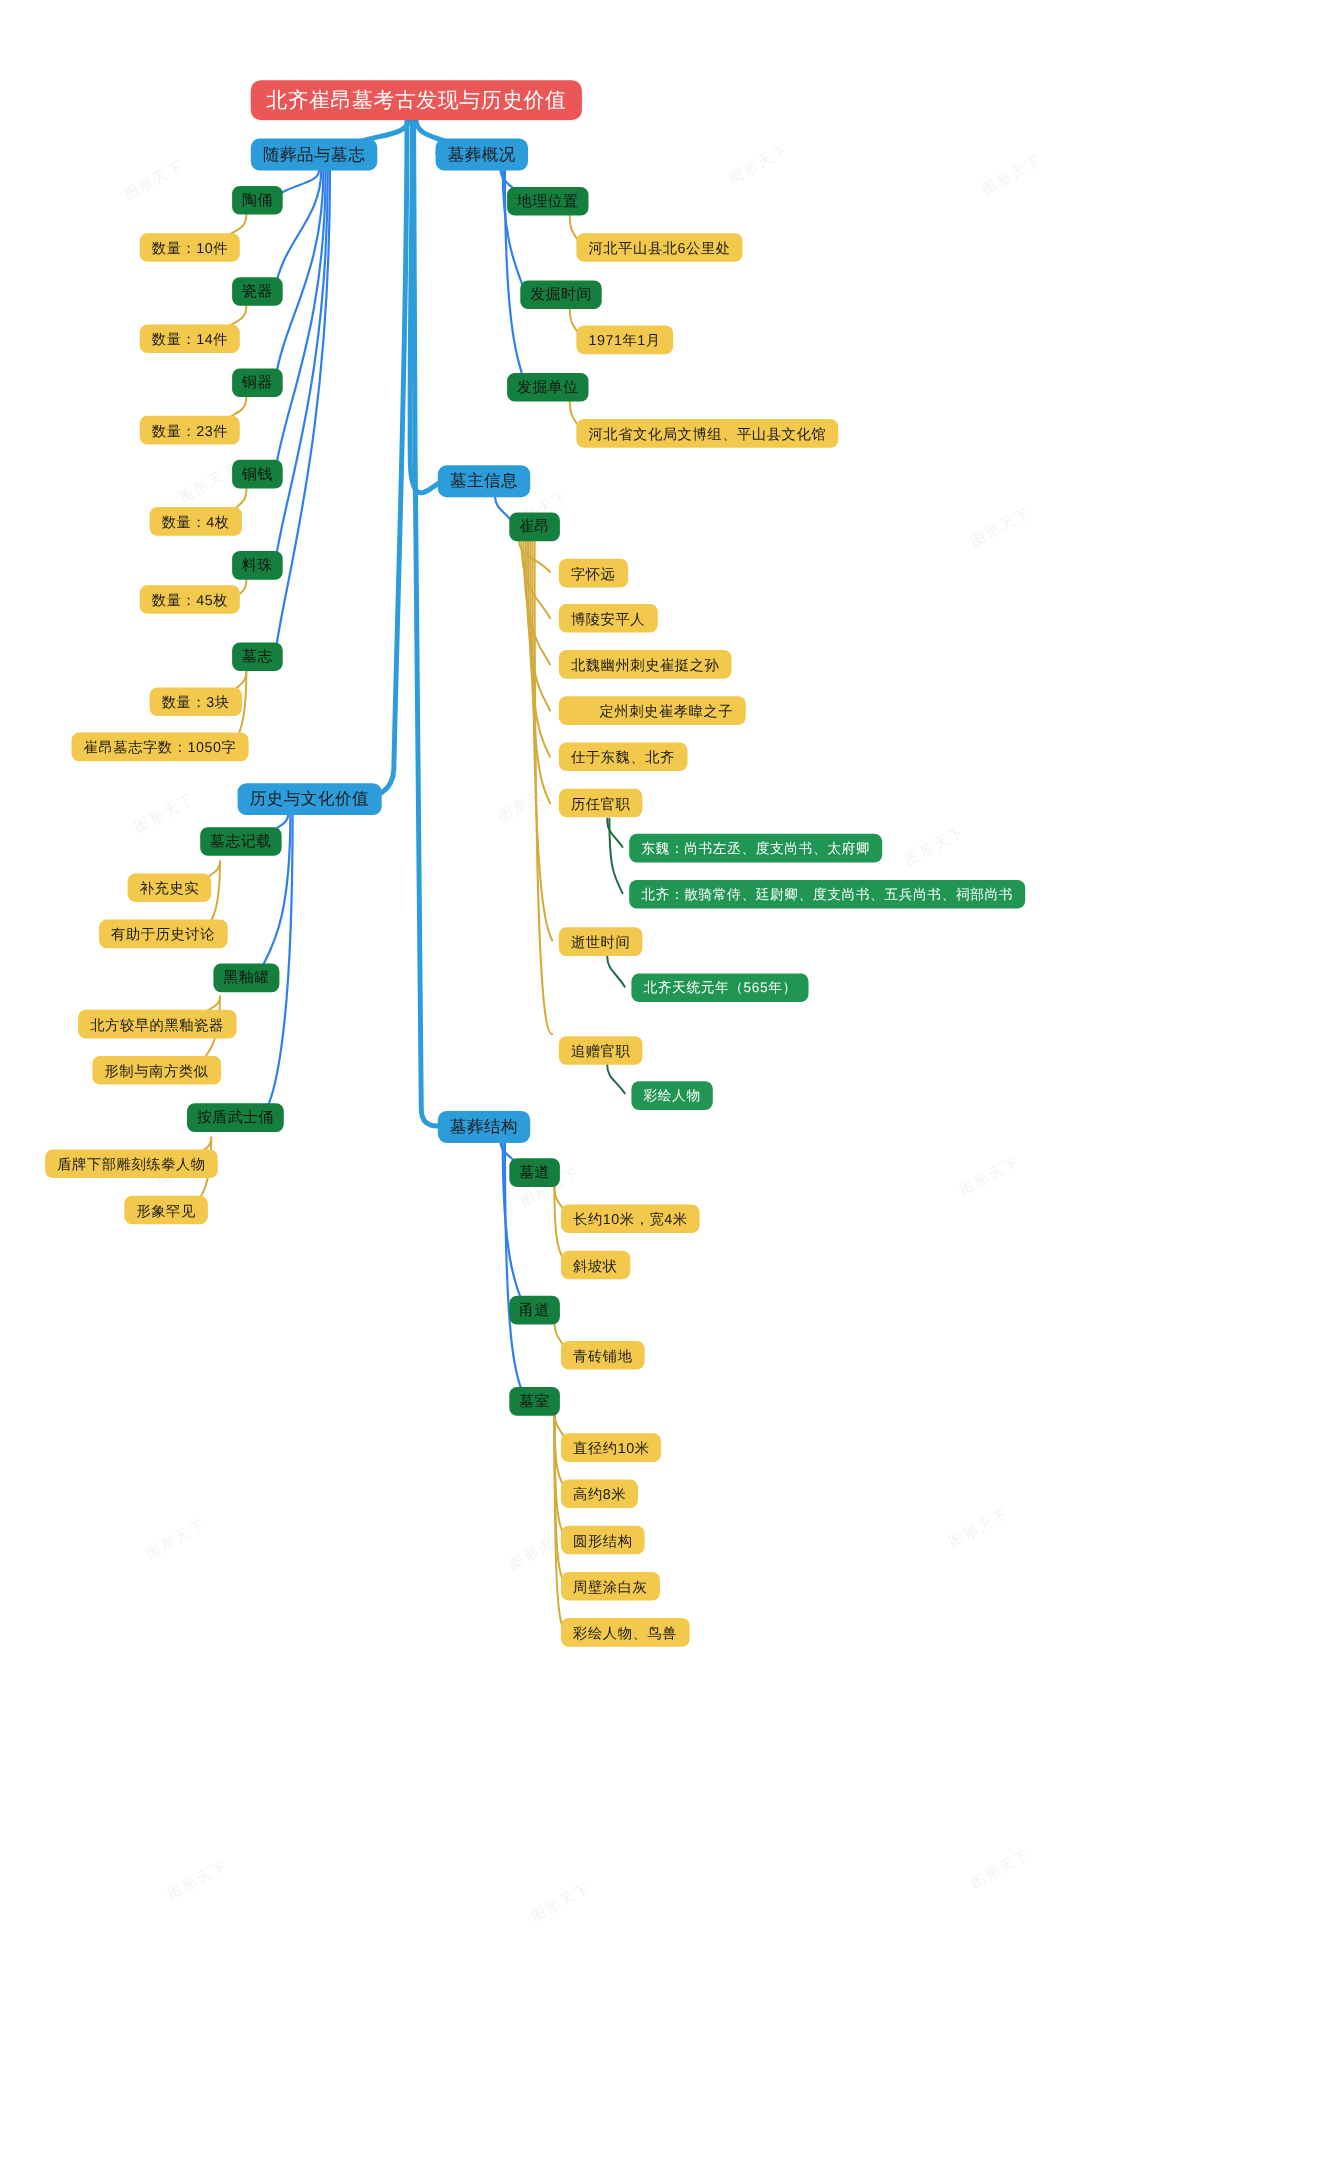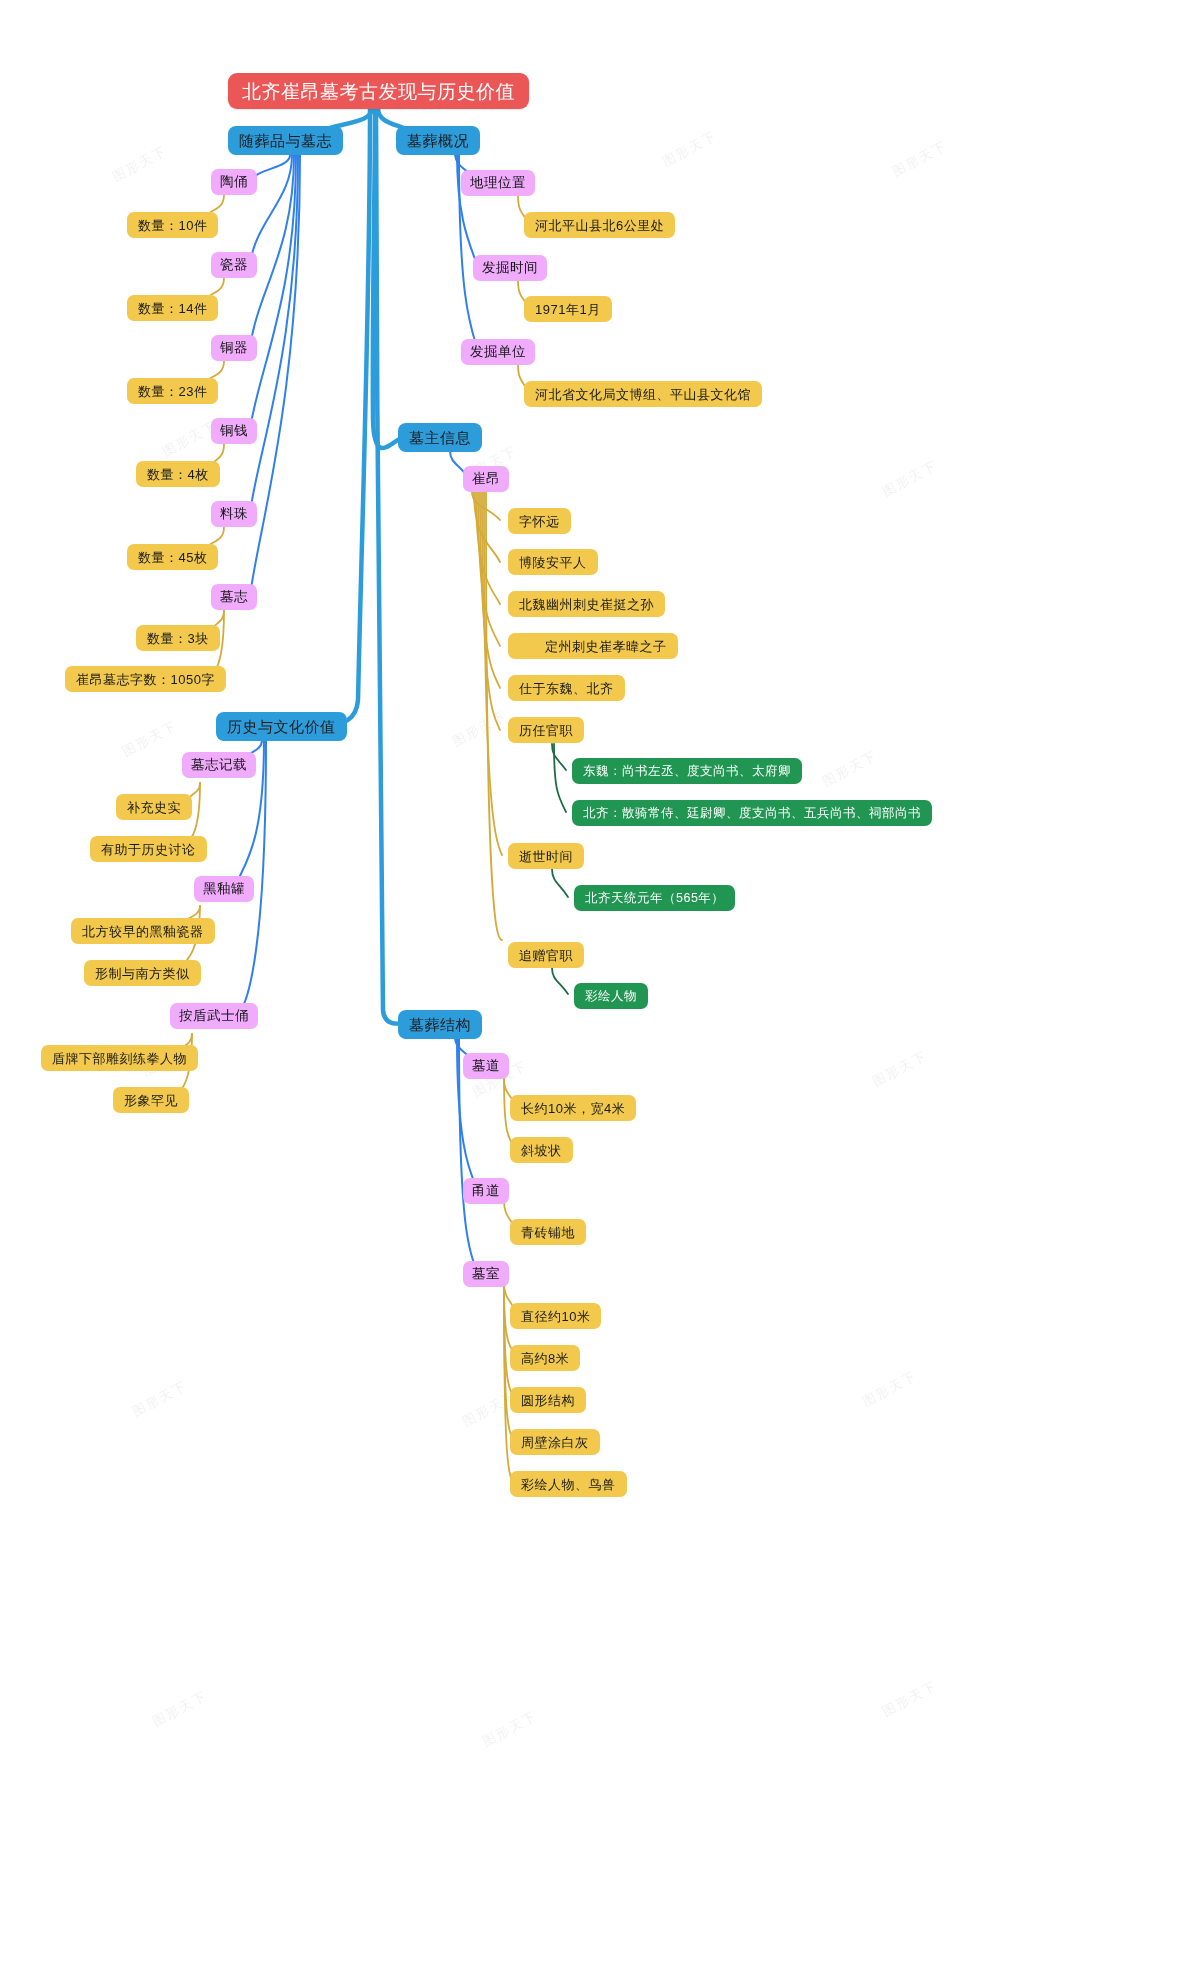--- a/index.html
+++ b/index.html
@@ -33,21 +33,21 @@
   }
   .n-l1{
     background:#2d9cdb;
     color:#1c1c1c;
     font-size:15px;
     border-radius:8px;
     padding:0 11px;
     height:29px;
   }
   .n-l2{
-    background:#f0abfc;
+    background:#15803d;
     color:#141414;
     font-size:13.5px;
     border-radius:7px;
     padding:0 9px;
     height:26px;
   }
   .n-l3{
     background:#f2c94c;
     color:#1a1a1a;
     font-size:13px;
@@ -187,21 +187,21 @@
   <div class="node n-l2" style="left:211px;top:252px;">瓷器</div>
   <div class="node n-l3" style="left:127px;top:295px;">数量：14件</div>
 
   <div class="node n-l2" style="left:211px;top:335px;">铜器</div>
   <div class="node n-l3" style="left:127px;top:378px;">数量：23件</div>
 
   <div class="node n-l2" style="left:211px;top:418px;">铜钱</div>
   <div class="node n-l3" style="left:136px;top:461px;">数量：4枚</div>
 
   <div class="node n-l2" style="left:211px;top:501px;">料珠</div>
-  <div class="node n-l3" style="left:127px;top:544px;text-align:right;">数量：45枚</div>
+  <div class="node n-l3" style="left:127px;top:532px;text-align:right;">数量：45枚</div>
 
   <div class="node n-l2" style="left:211px;top:584px;">墓志</div>
   <div class="node n-l3" style="left:136px;top:625px;">数量：3块</div>
   <div class="node n-l3" style="left:65px;top:666px;">崔昂墓志字数：1050字</div>
 
   <div class="node n-l1" style="left:396px;top:126px;">墓葬概况</div>
 
   <div class="node n-l2" style="left:461px;top:170px;">地理位置</div>
   <div class="node n-l3" style="left:524px;top:212px;">河北平山县北6公里处</div>
 

